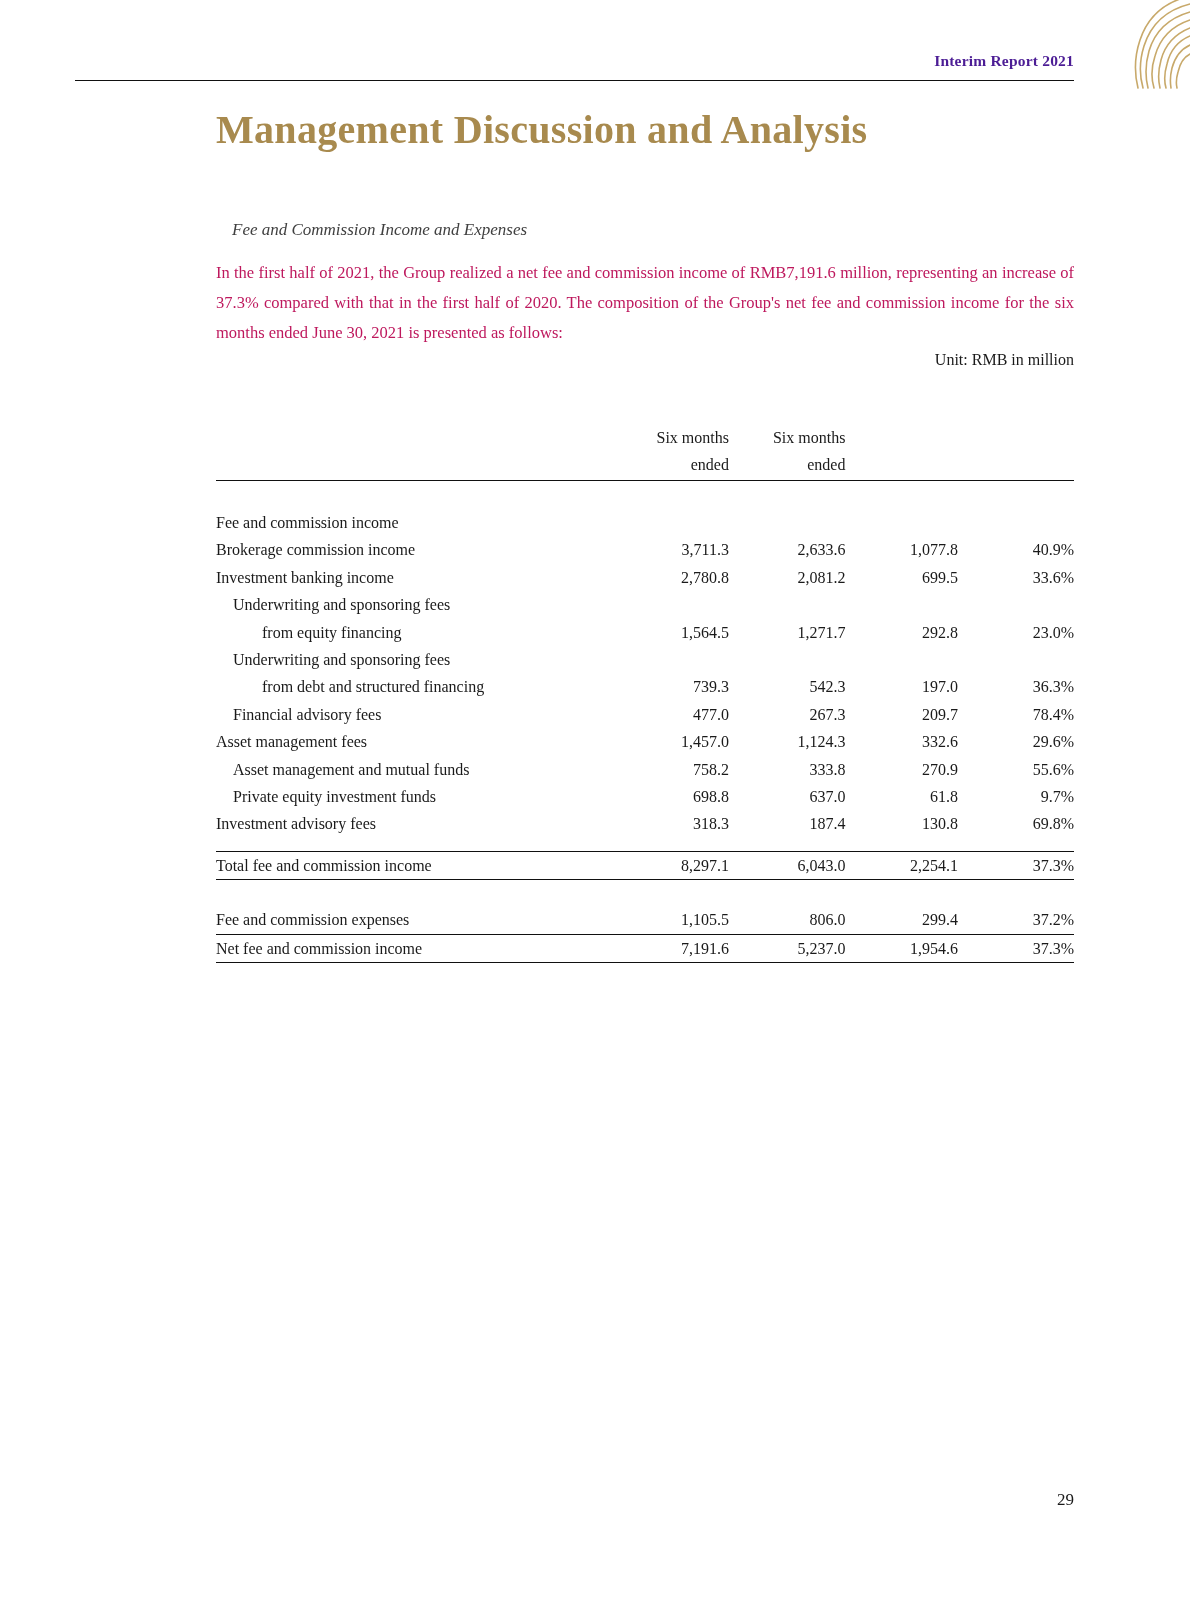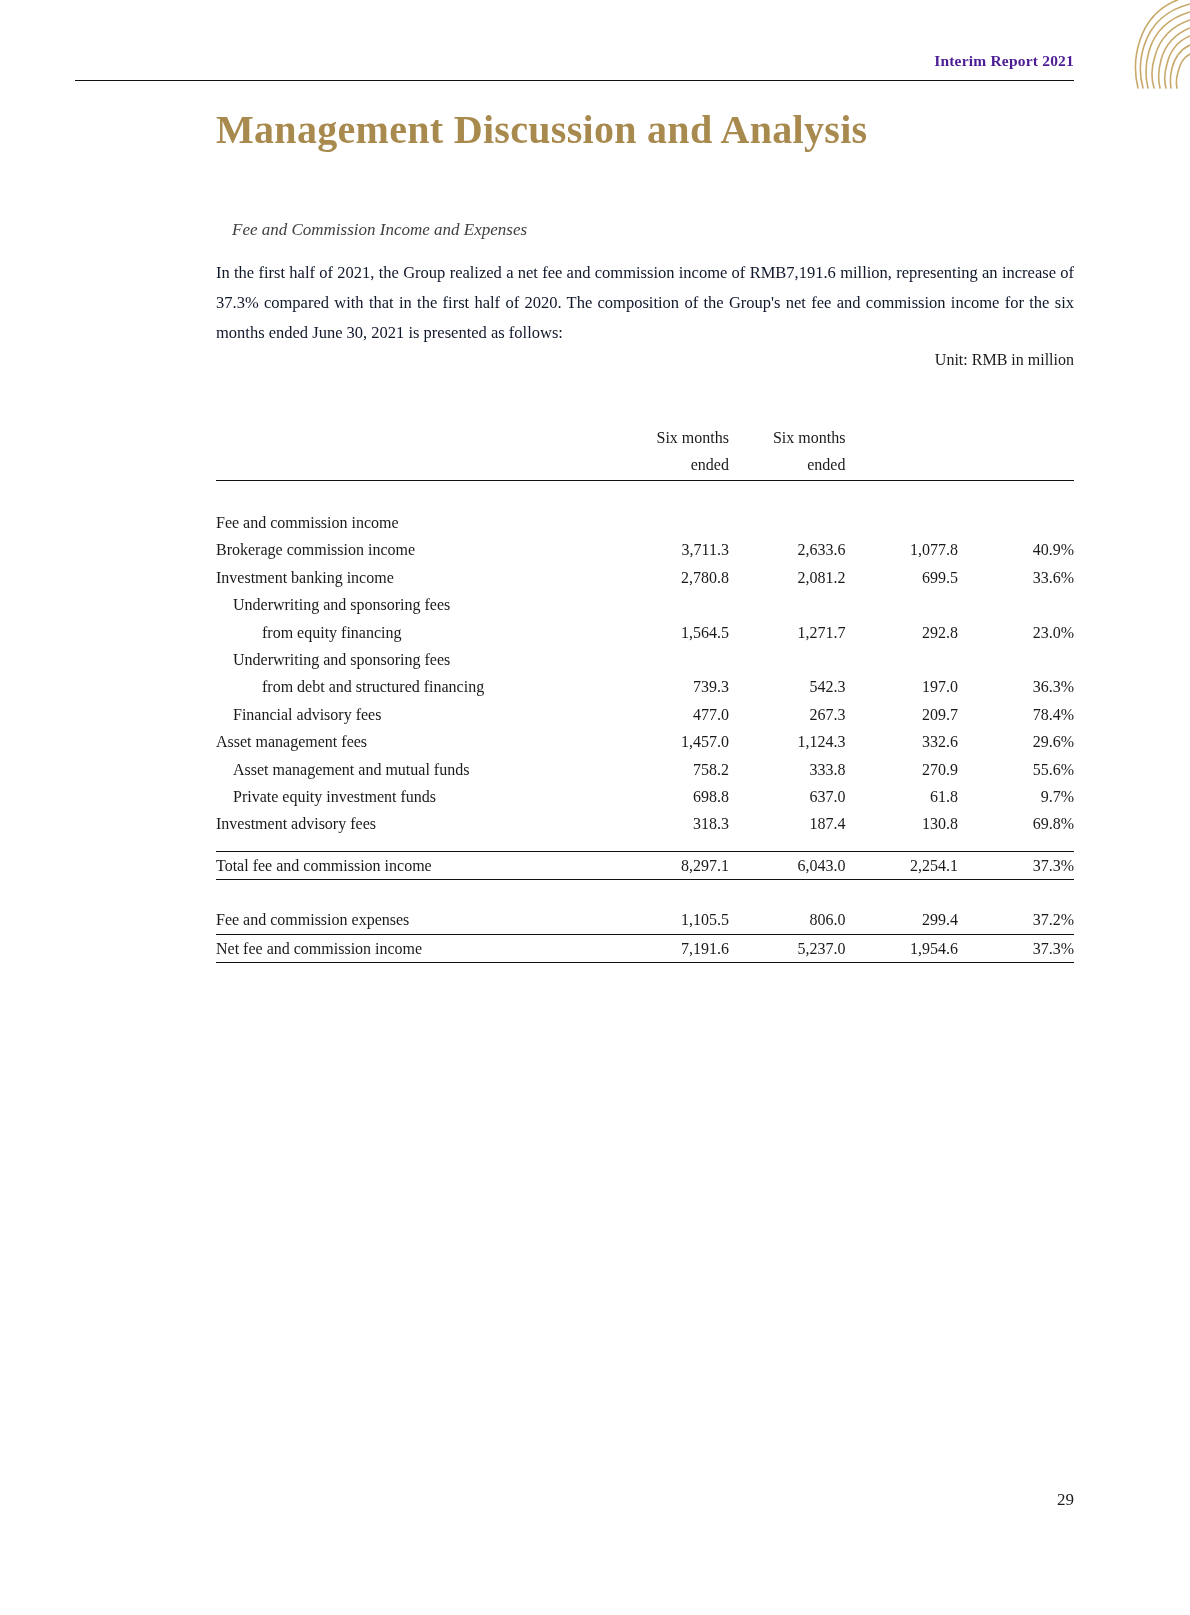--- a/index.html
+++ b/index.html
@@ -72,21 +72,21 @@
   }
 
   .body-para {
     position: absolute;
     top: 258px;
     left: 216px;
     width: 858px;
     font-size: 16.5px;
     line-height: 30px;
     text-align: justify;
-    color: #0f172a;
+    color: #be185d;
   }
 
   .unit-note {
     position: absolute;
     top: 351px;
     left: 216px;
     width: 858px;
     text-align: right;
     font-size: 16px;
   }

